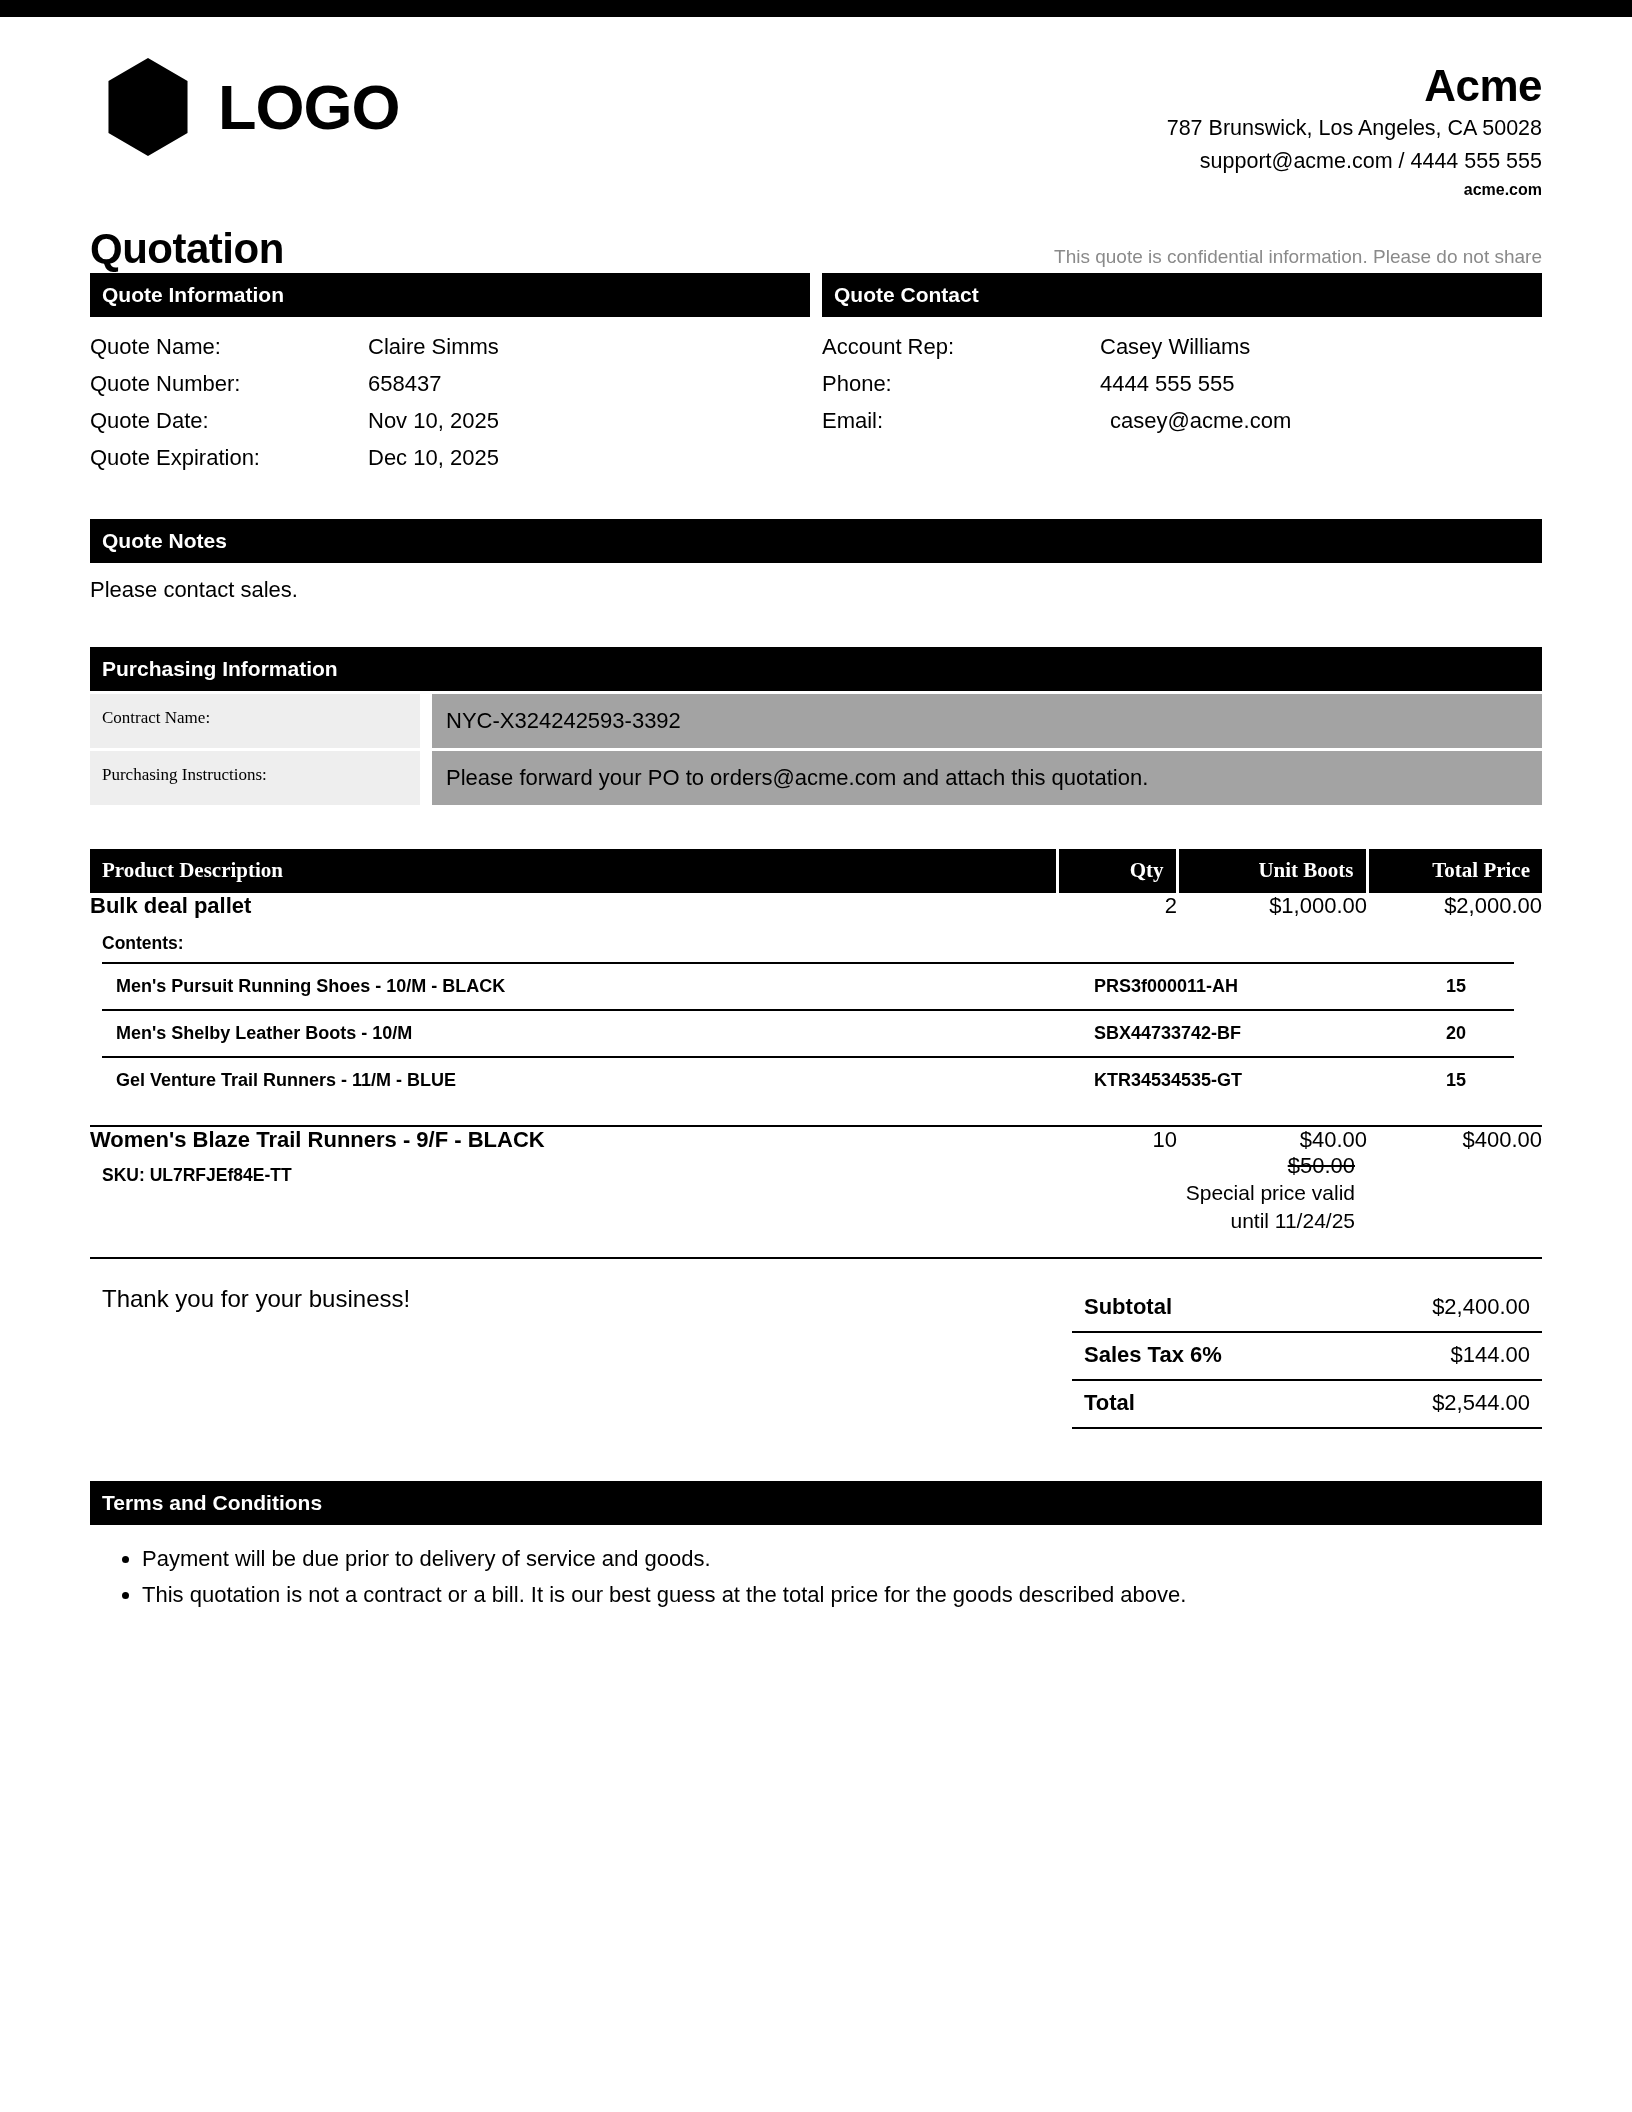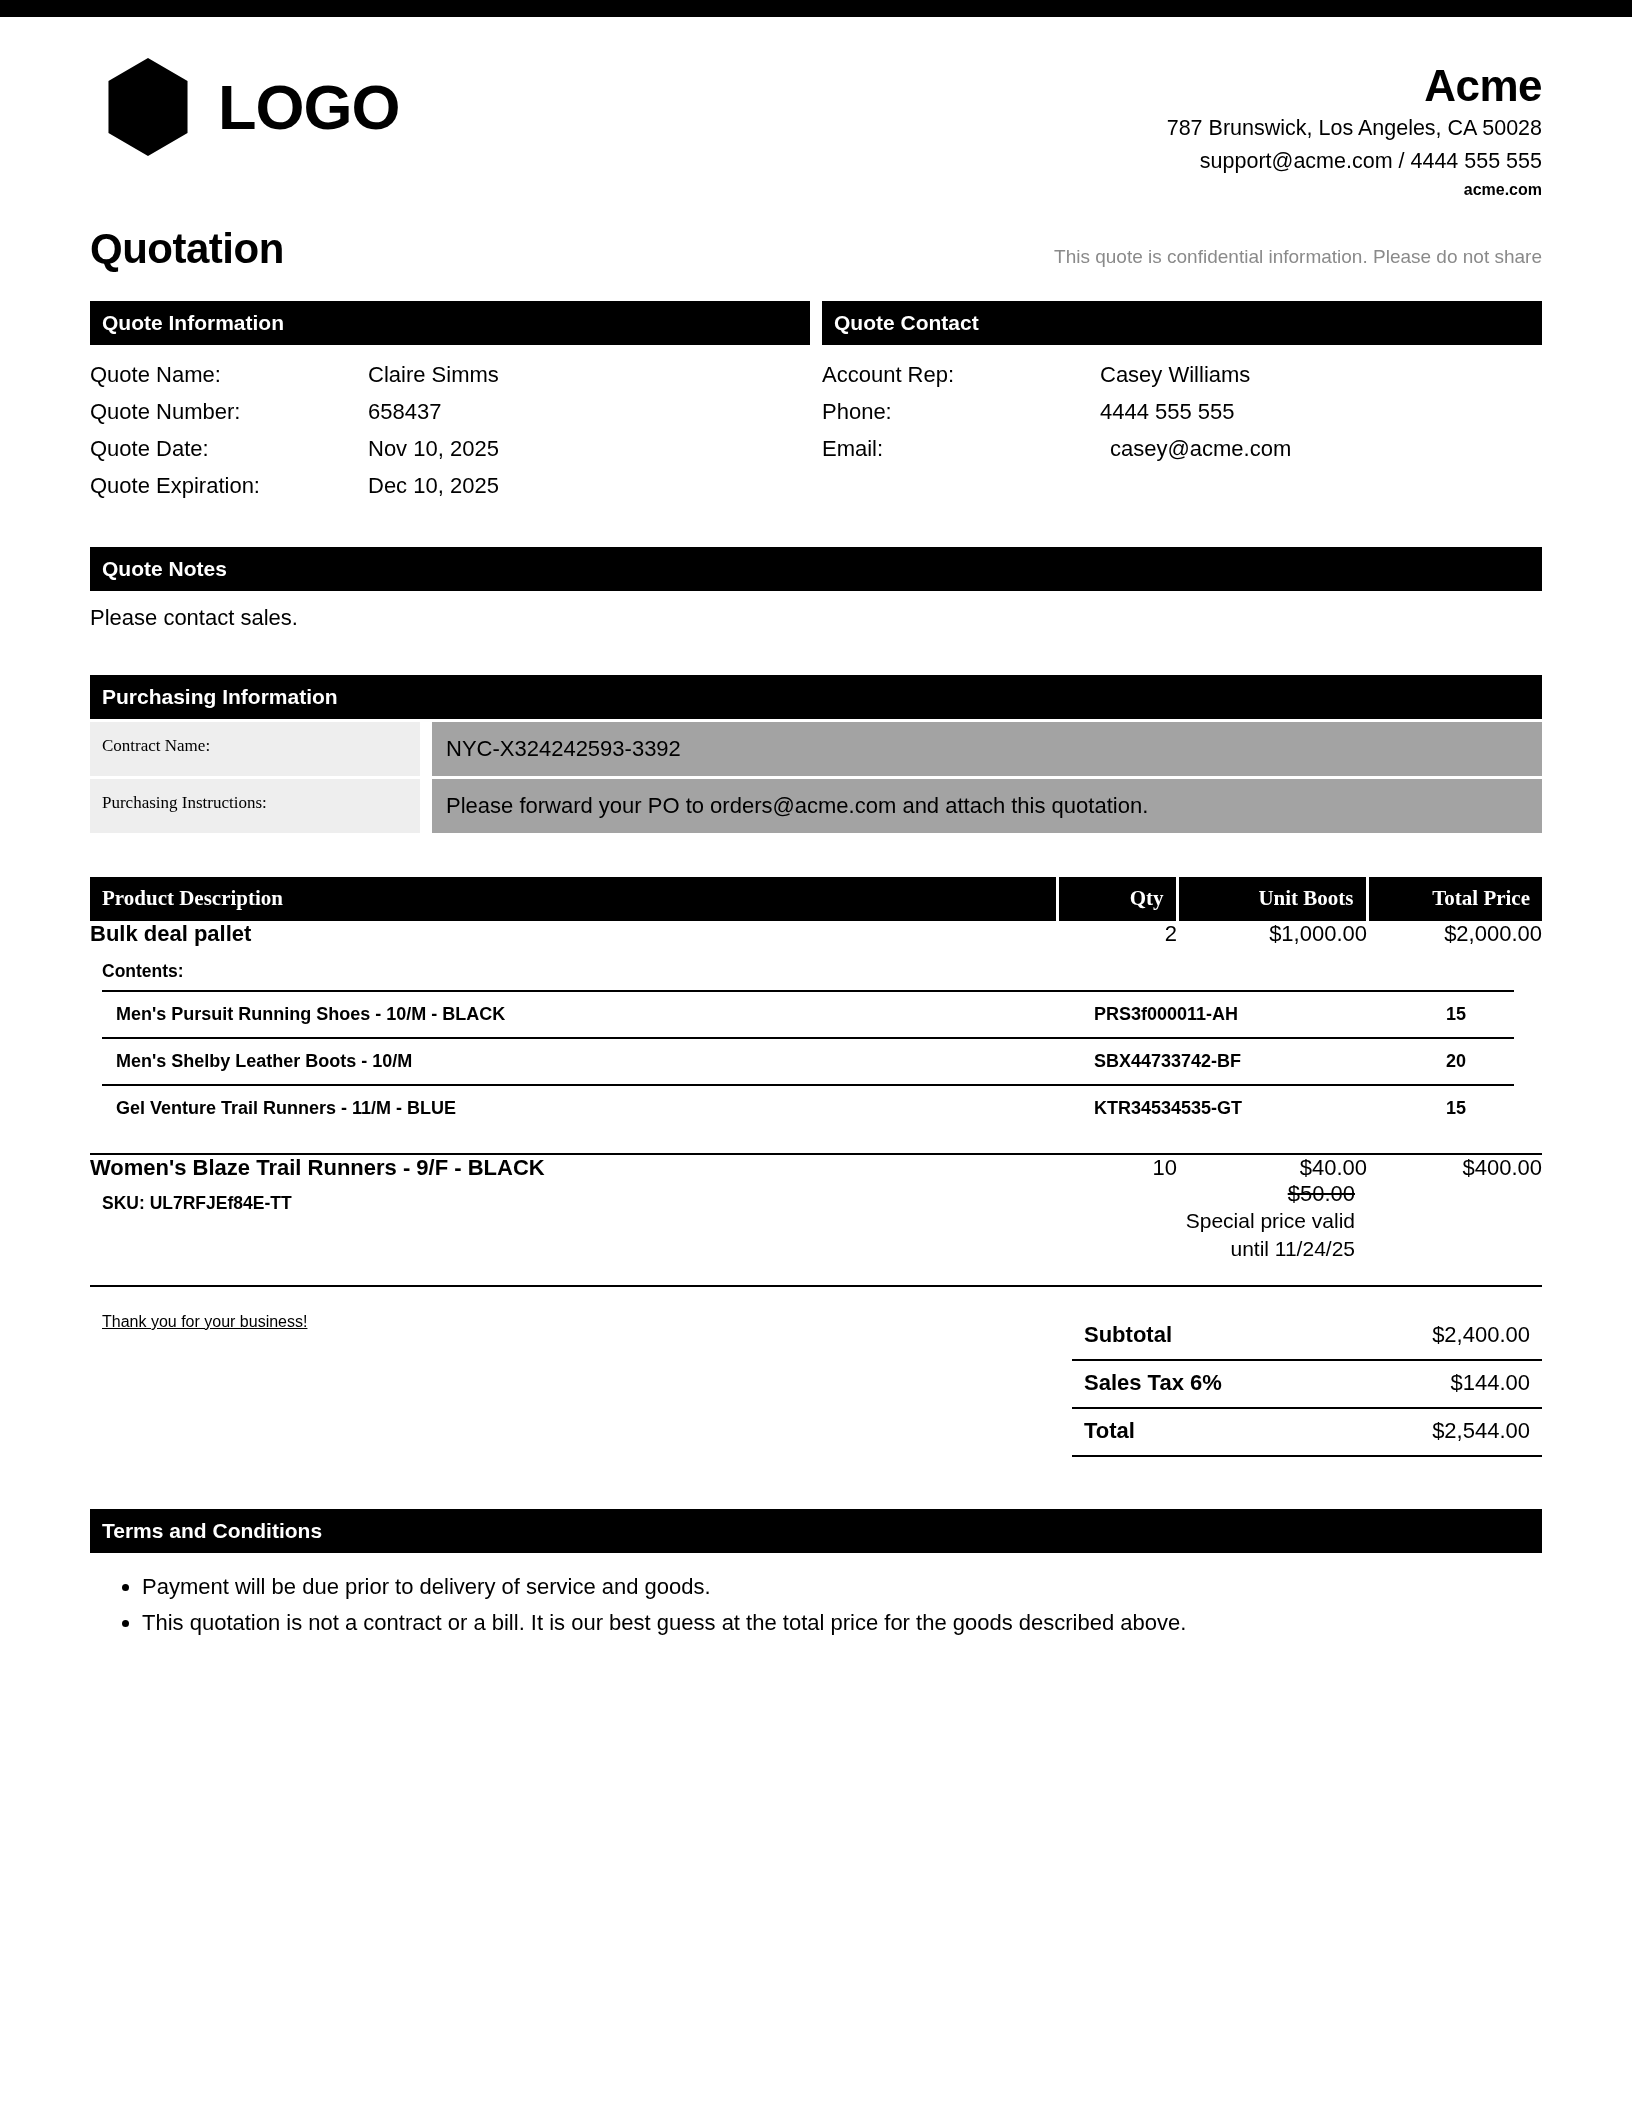--- a/index.html
+++ b/index.html
@@ -64,21 +64,20 @@
     font-size: 21px;
     font-weight: bold;
     padding: 9px 12px 10px 12px;
     line-height: 1.2;
   }
 
   
   .panels {
     display: flex;
     gap: 12px;
-    margin-top: 28px;
   }
   .panel { flex: 1 1 0; min-width: 0; }
   .panel-body { padding-top: 12px; }
   .kv {
     display: flex;
     font-size: 22px;
     line-height: 1.68;
   }
   .kv .k { width: 278px; flex: 0 0 278px; }
   .kv .v { flex: 1 1 auto; }
@@ -176,21 +175,21 @@
   .item-block-pad > td { padding-bottom: 22px; }
 
   
   .totals-area {
     display: flex;
     justify-content: space-between;
     align-items: flex-start;
     border-top: 2.5px solid #000000;
     padding-top: 26px;
   }
-  .thanks { font-size: 16px; padding-left: 12px; text-decoration: underline; }
+  .thanks { font-size: 24px; padding-left: 12px; }
   .totals { width: 470px; }
   .t-row {
     display: flex;
     justify-content: space-between;
     font-size: 22px;
     padding: 9px 12px 11px 12px;
   }
   .t-row .t-label { font-weight: bold; }
   .t-row.ruled { border-top: 2.5px solid #000000; }
   .totals-bottom { border-top: 2.5px solid #000000; }

